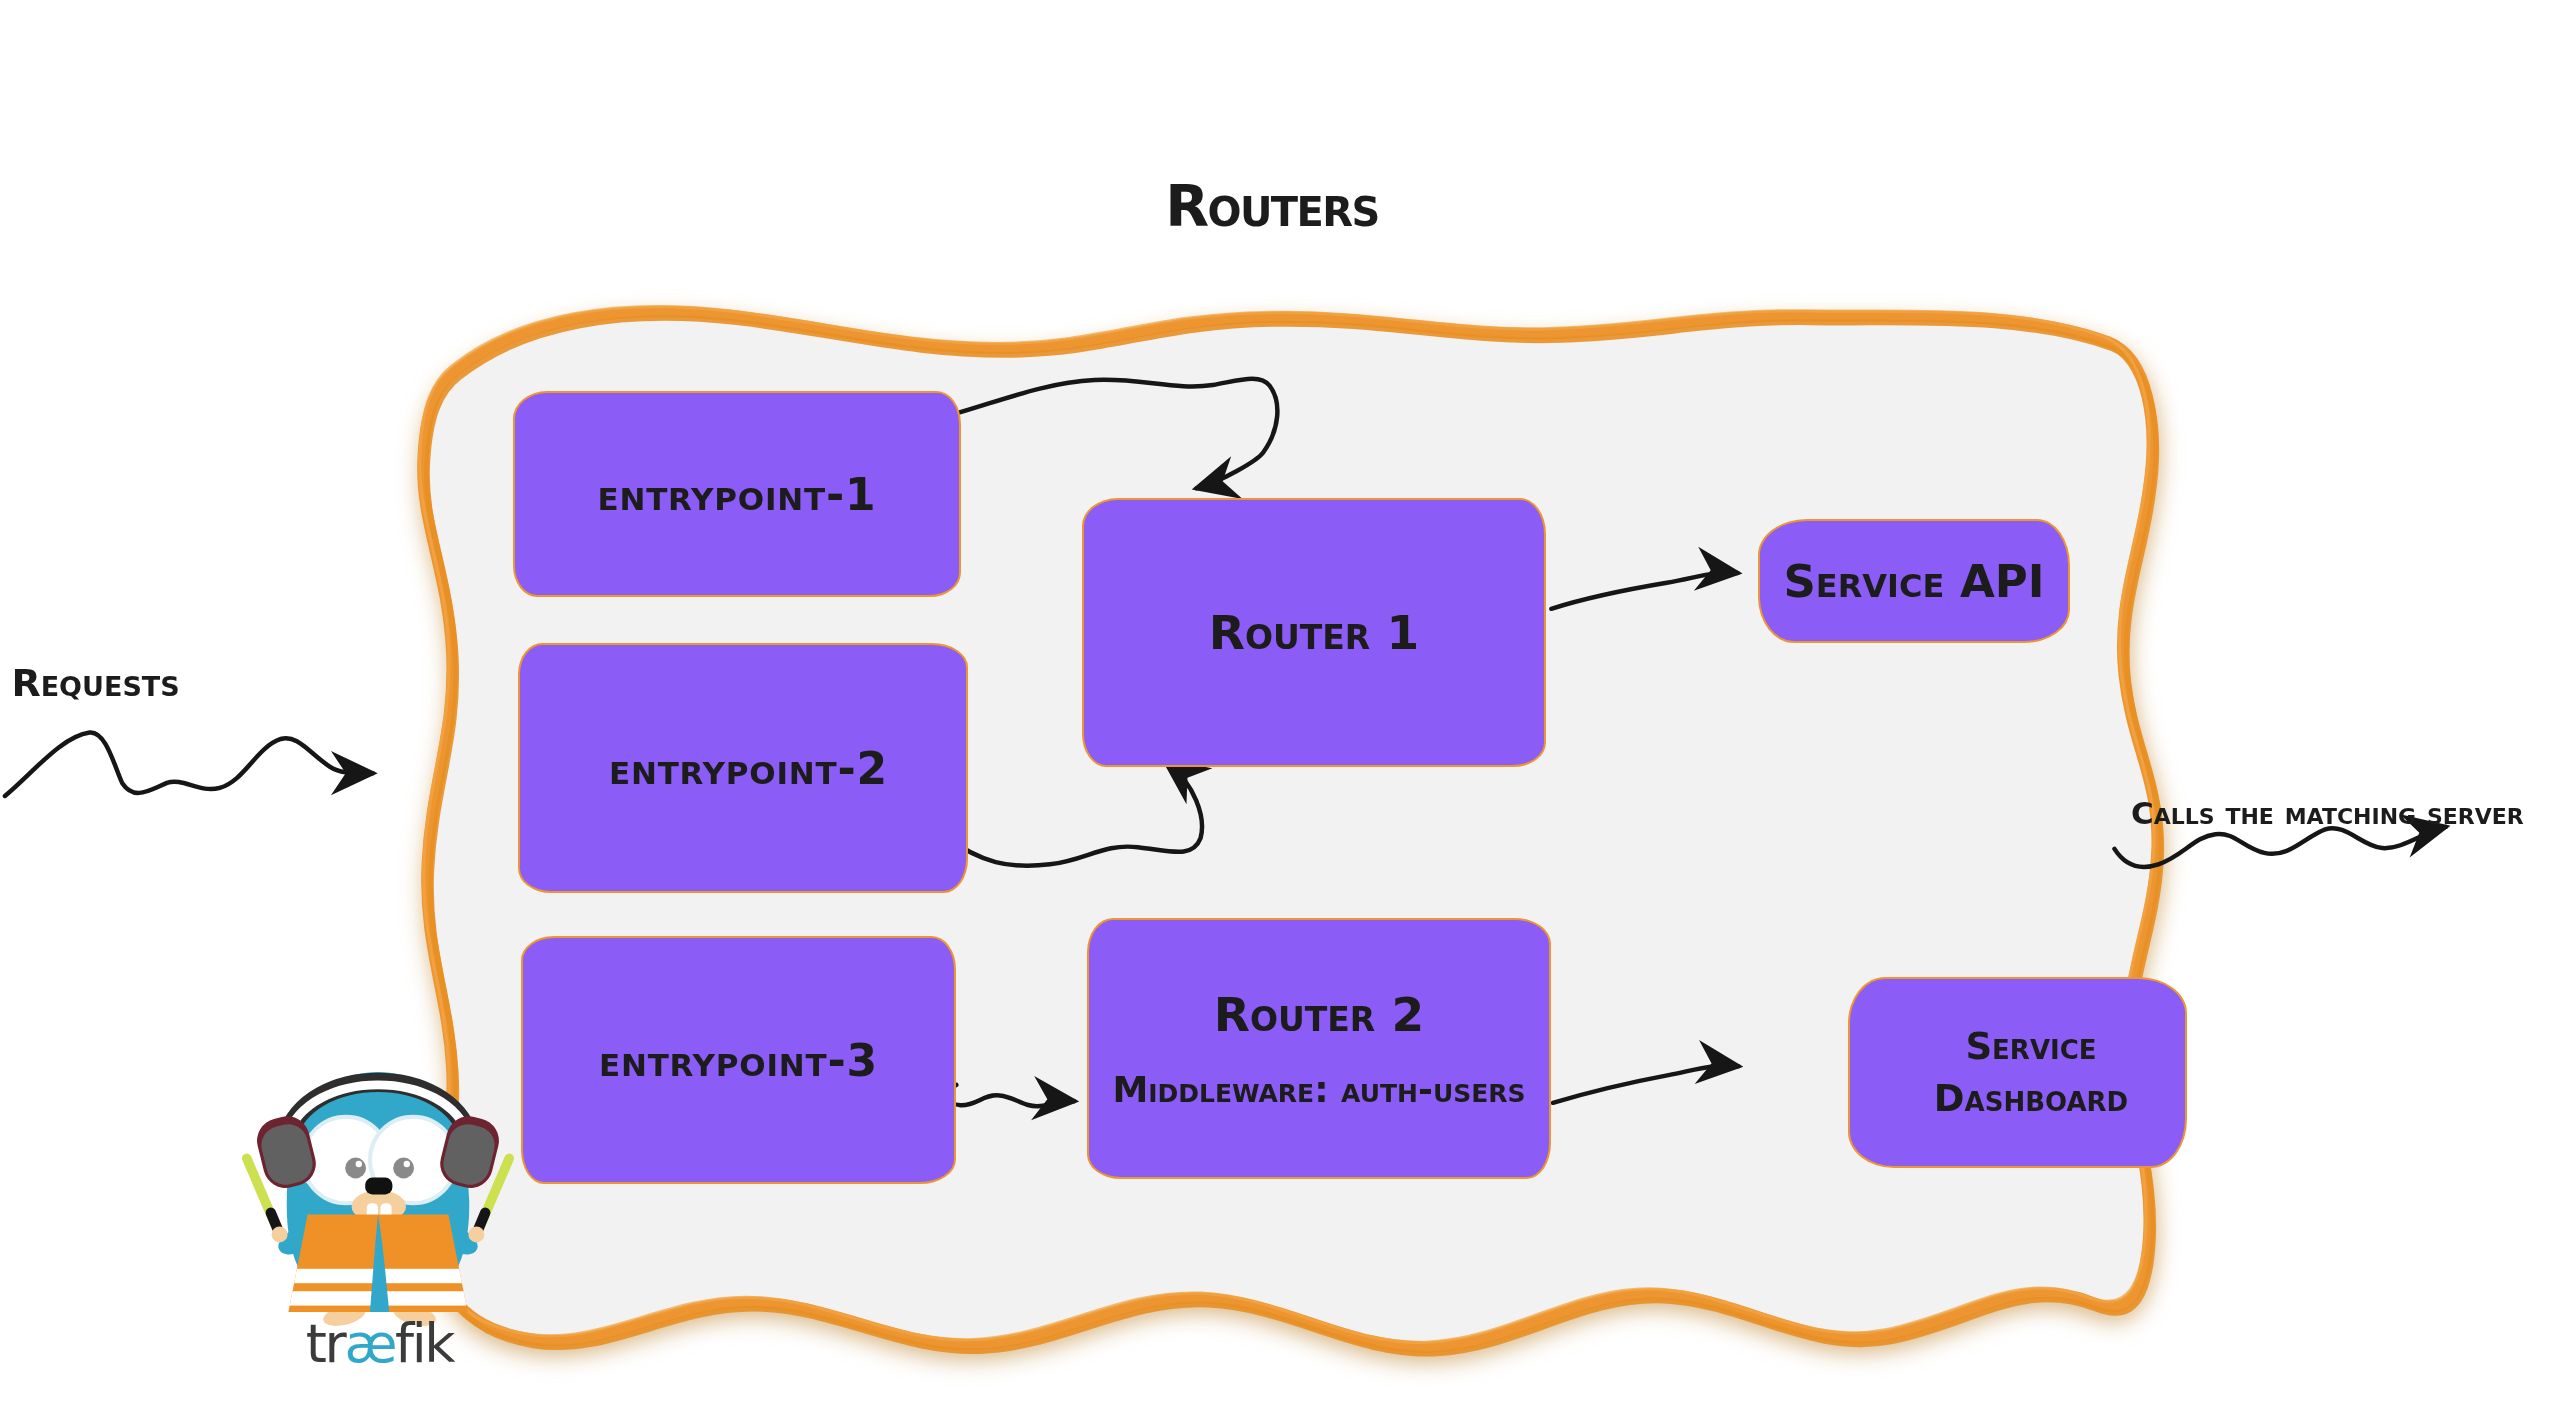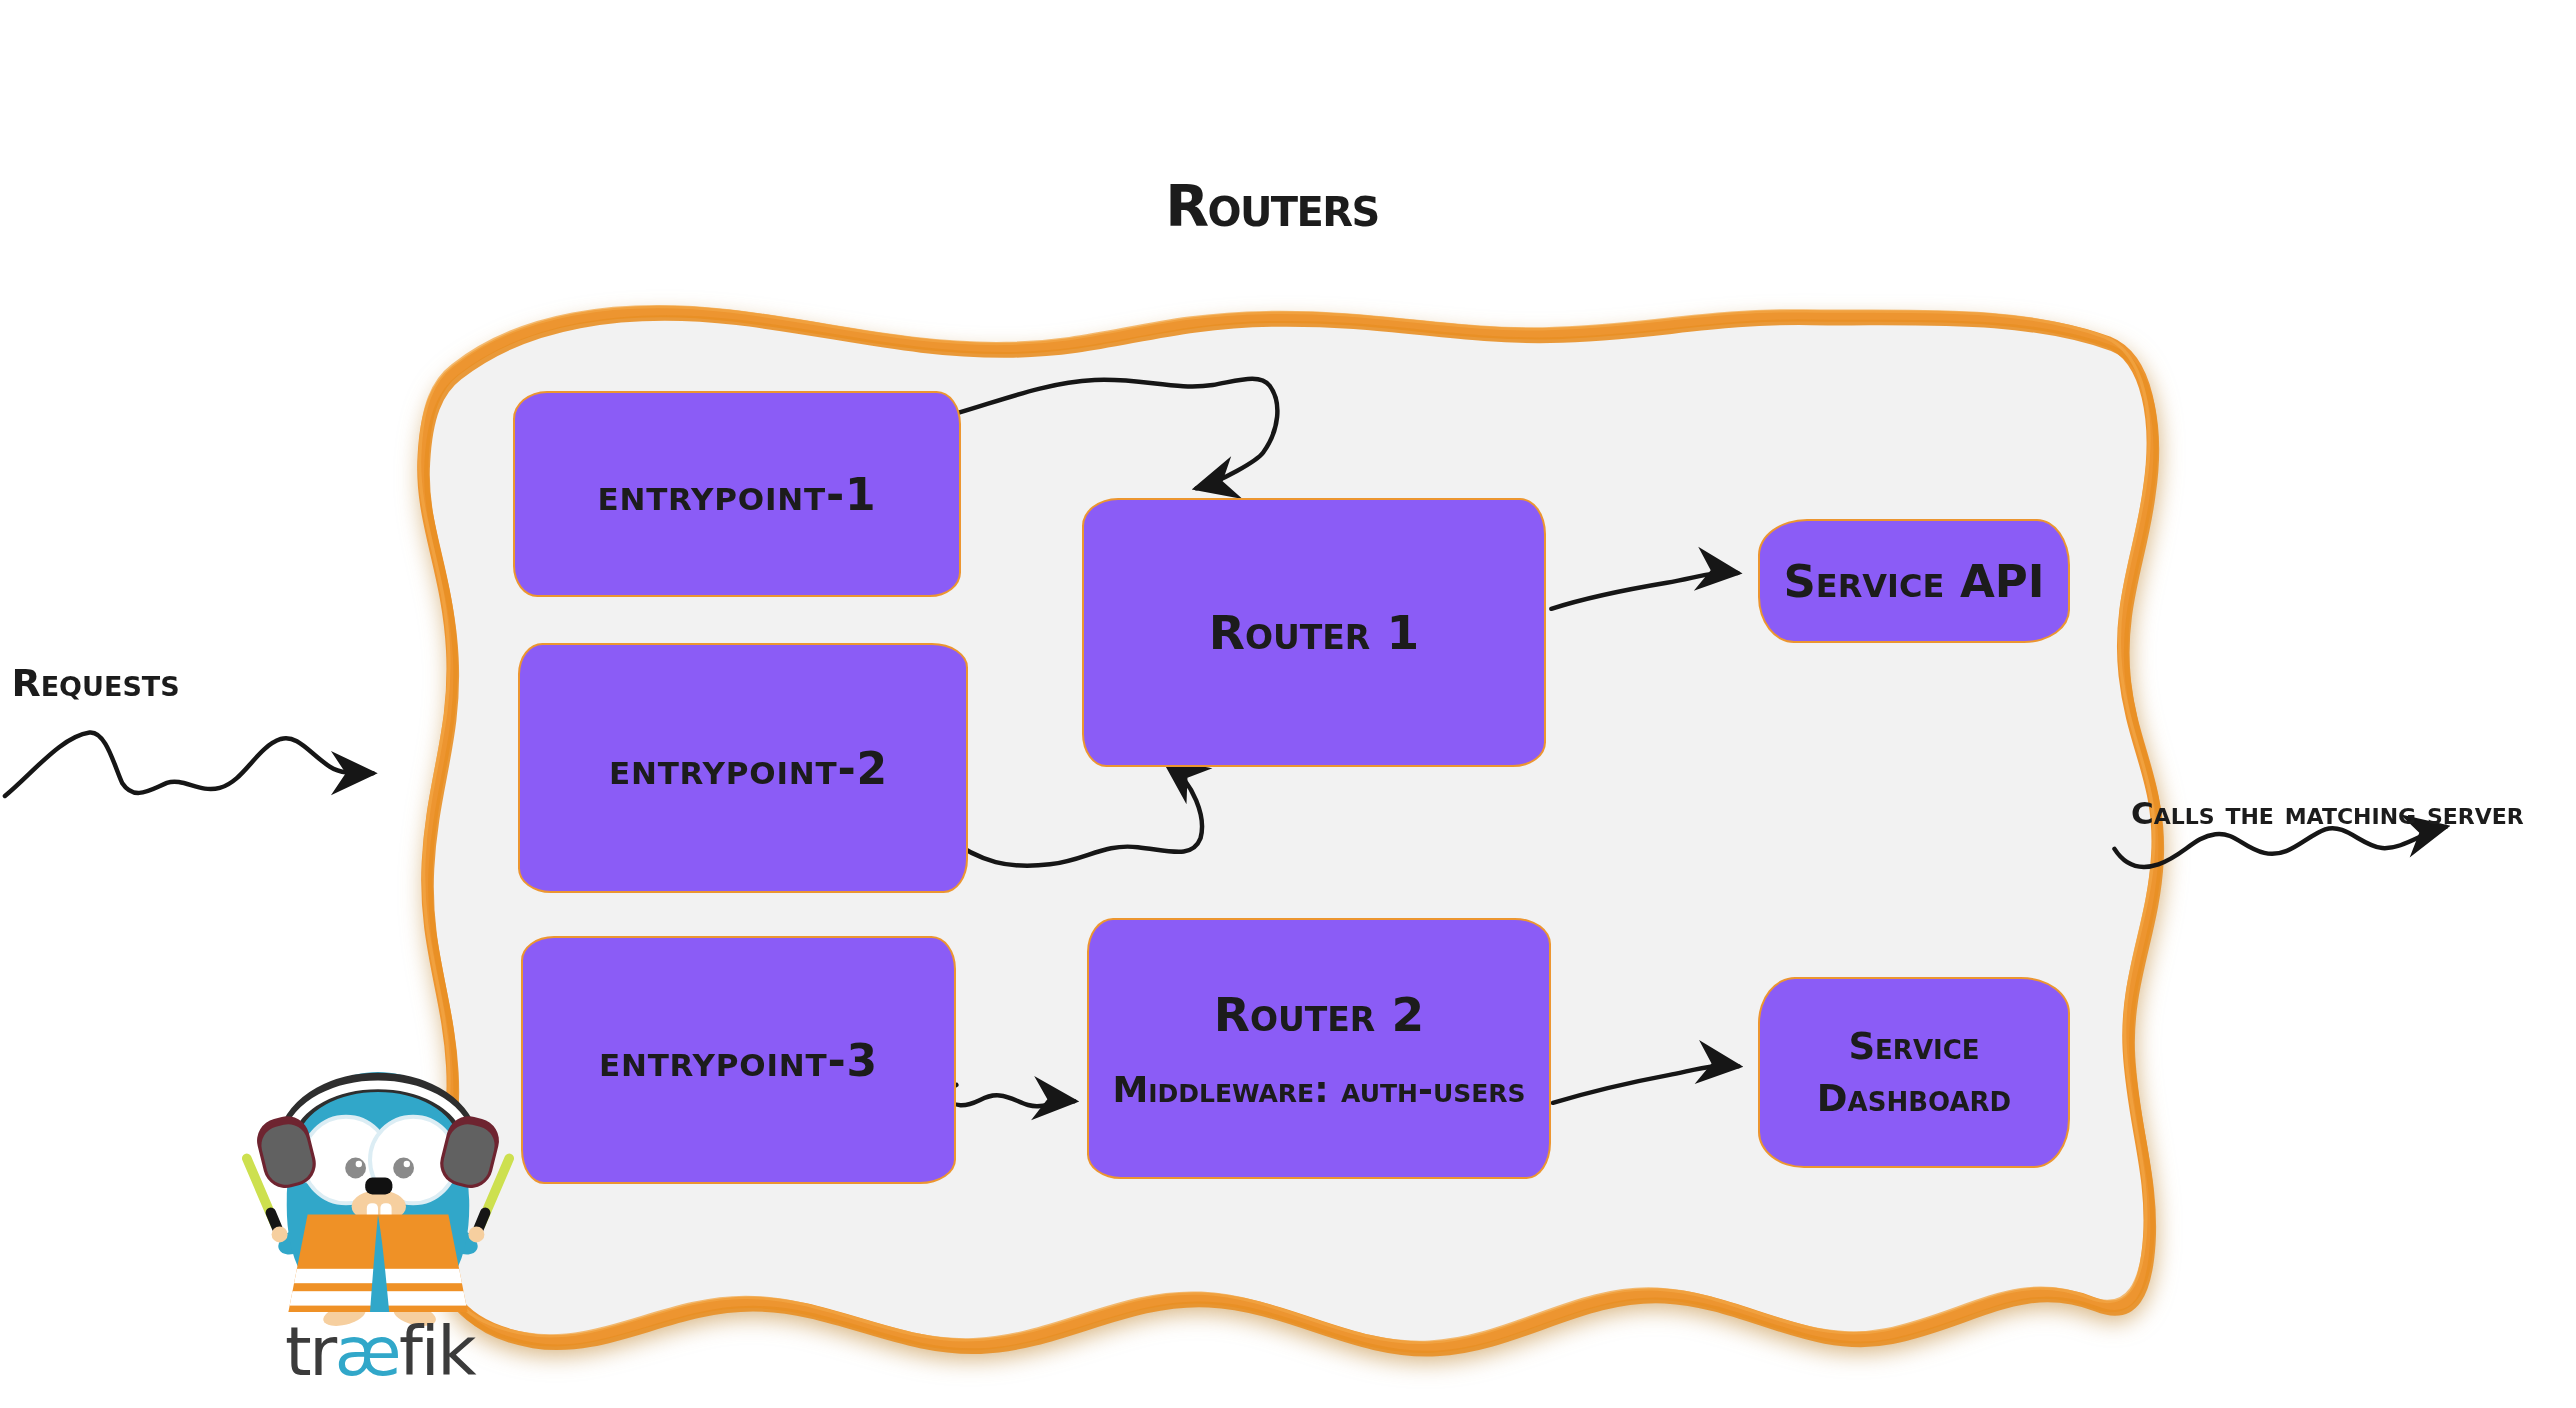--- a/index.html
+++ b/index.html
@@ -33,28 +33,28 @@
   #router1{left:1082px;top:498px;width:460px;height:265px;gap:28px;
            border-radius:36px 26px 33px 24.4px / 28px 36px 24.4px 33px;}
   #router2{left:1087px;top:918px;width:460px;height:257px;gap:27px;
            border-radius:26px 36px 24.4px 34px / 34px 26px 36px 24.4px;}
   .router-name{font-size:47px;font-weight:600;}
   .router-rule{font-size:36px;font-weight:600;}
   .router-rule2{font-size:29px;font-weight:600;white-space:nowrap;}
   .router-mw{font-size:36px;font-weight:600;}
   #svc-api{left:1758px;top:519px;width:308px;height:120px;
            border-radius:49px 33px 46px 36px / 36px 46px 33px 46px;}
-  #svc-dash{left:1758px;top:977px;width:308px;height:187px;line-height:1.38;
-           border-radius:37px 49px 36px 46px / 46px 36px 49px 36px;}
+  #svc-dash{left:1848px;top:977px;width:308px;height:187px;line-height:1.38;
+           border-radius:37px 49px 36px 46px / 46px 36px 49px 36px;padding-left:27px;}
   .svc{font-size:45px;font-weight:600;}
   .svc2{font-size:37px;font-weight:600;}
   
   #mascot{left:234px;top:1040px;width:288px;height:288px;z-index:5;}
   .wordmark{left:221px;top:1312px;width:317px;text-align:center;z-index:5;
-            font-size:68px;font-weight:500;letter-spacing:-2.4px;color:#3B3B3B;}
+            font-size:54px;font-weight:500;letter-spacing:-2.4px;color:#3B3B3B;}
   .wordmark .ae{color:#31A7C9;}
 </style>
 </head>
 <body>
 
 <svg id="panel-svg" class="abs" viewBox="0 0 3165 1730" xmlns="http://www.w3.org/2000/svg">
   <defs>
     <marker id="ah" viewBox="0 0 20 20" refX="18" refY="10" markerWidth="11" markerHeight="11" orient="auto">
       <path d="M20,10 L1,1 L7,10 L1,19 Z" fill="#161616"></path>
     </marker>

